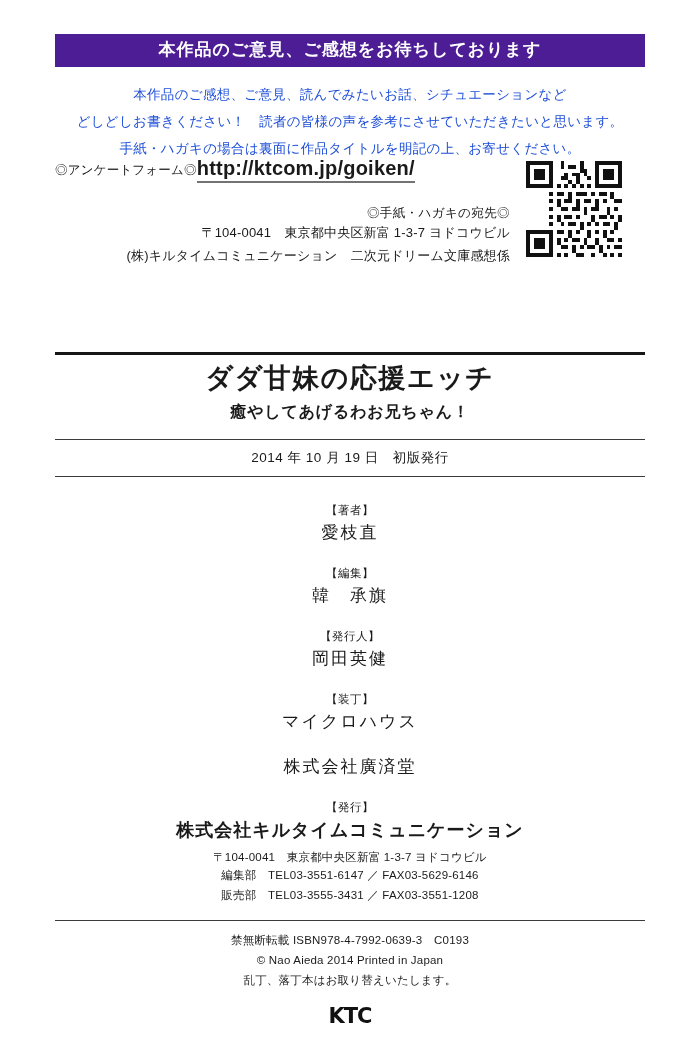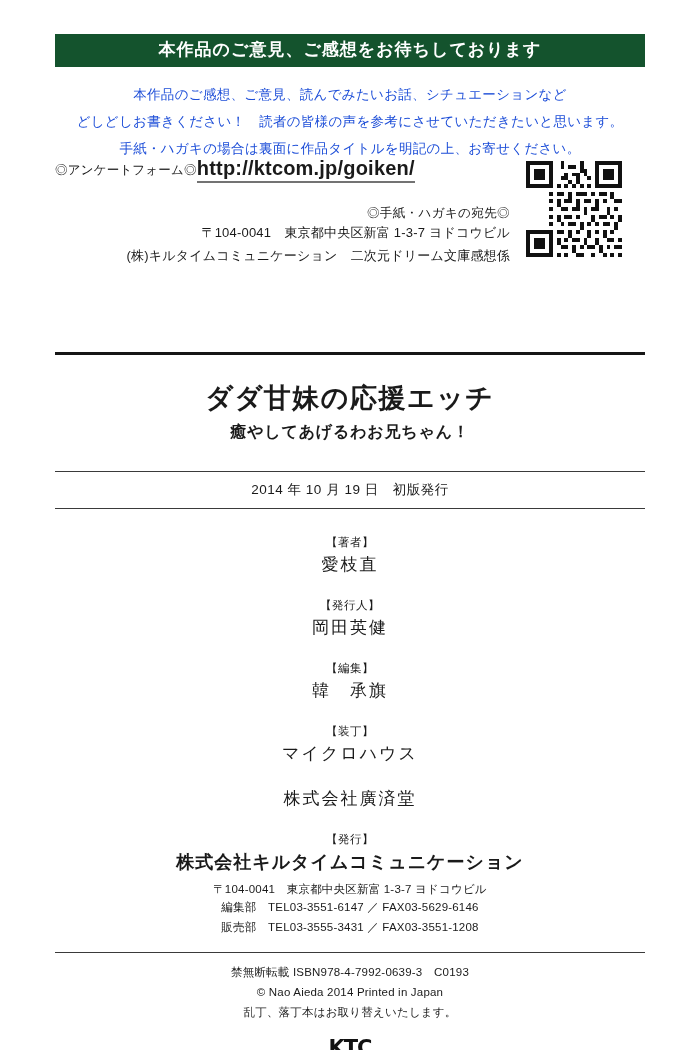--- a/index.html
+++ b/index.html
@@ -23,21 +23,21 @@
   }
 
   
   .feedback-block {
     position: absolute;
     left: 55px;
     top: 34px;
     width: 590px;
   }
   .feedback-header {
-    background: #14532d;
+    background: #4c1d95;
     color: #ffffff;
     text-align: center;
     font-size: 17px;
     font-weight: bold;
     letter-spacing: 1px;
     padding: 6px 0 7px 0;
     line-height: 1.2;
   }
   .feedback-body {
     margin-top: 14px;
@@ -121,30 +121,30 @@
   }
   .rule-thin {
     border-top: 1px solid #3a3a3a;
     height: 0;
   }
   .title-main {
     text-align: center;
     font-size: 27px;
     font-weight: bold;
     letter-spacing: 1.5px;
-    margin-top: 28px;
+    margin-top: 8px;
     line-height: 1.15;
   }
   .title-sub {
     text-align: center;
     font-size: 16px;
     font-weight: bold;
     letter-spacing: 0.8px;
     margin-top: 8px;
-    margin-bottom: 28px;
+    margin-bottom: 16px;
   }
   .pubdate {
     text-align: center;
     font-size: 13.5px;
     letter-spacing: 0.5px;
     padding: 9px 0 9px 0;
   }
 
   .credits {
     margin-top: 26px;
@@ -360,27 +360,27 @@
     <div class="rule-thin"></div>
 
     <div class="credits">
 
       <div>
         <div class="credit-role">【著者】</div>
         <div class="credit-name">愛枝直</div>
       </div>
 
       <div>
+        <div class="credit-role">【編集】</div>
+        <div class="credit-name">韓　承旗</div>
+      </div>
+
+      <div>
         <div class="credit-role">【発行人】</div>
         <div class="credit-name">岡田英健</div>
-      </div>
-
-      <div>
-        <div class="credit-role">【編集】</div>
-        <div class="credit-name">韓　承旗</div>
       </div>
 
       <div>
         <div class="credit-role">【装丁】</div>
         <div class="credit-name">マイクロハウス</div>
       </div>
 
       <div>
         <div class="credit-name">株式会社廣済堂</div>
       </div>

